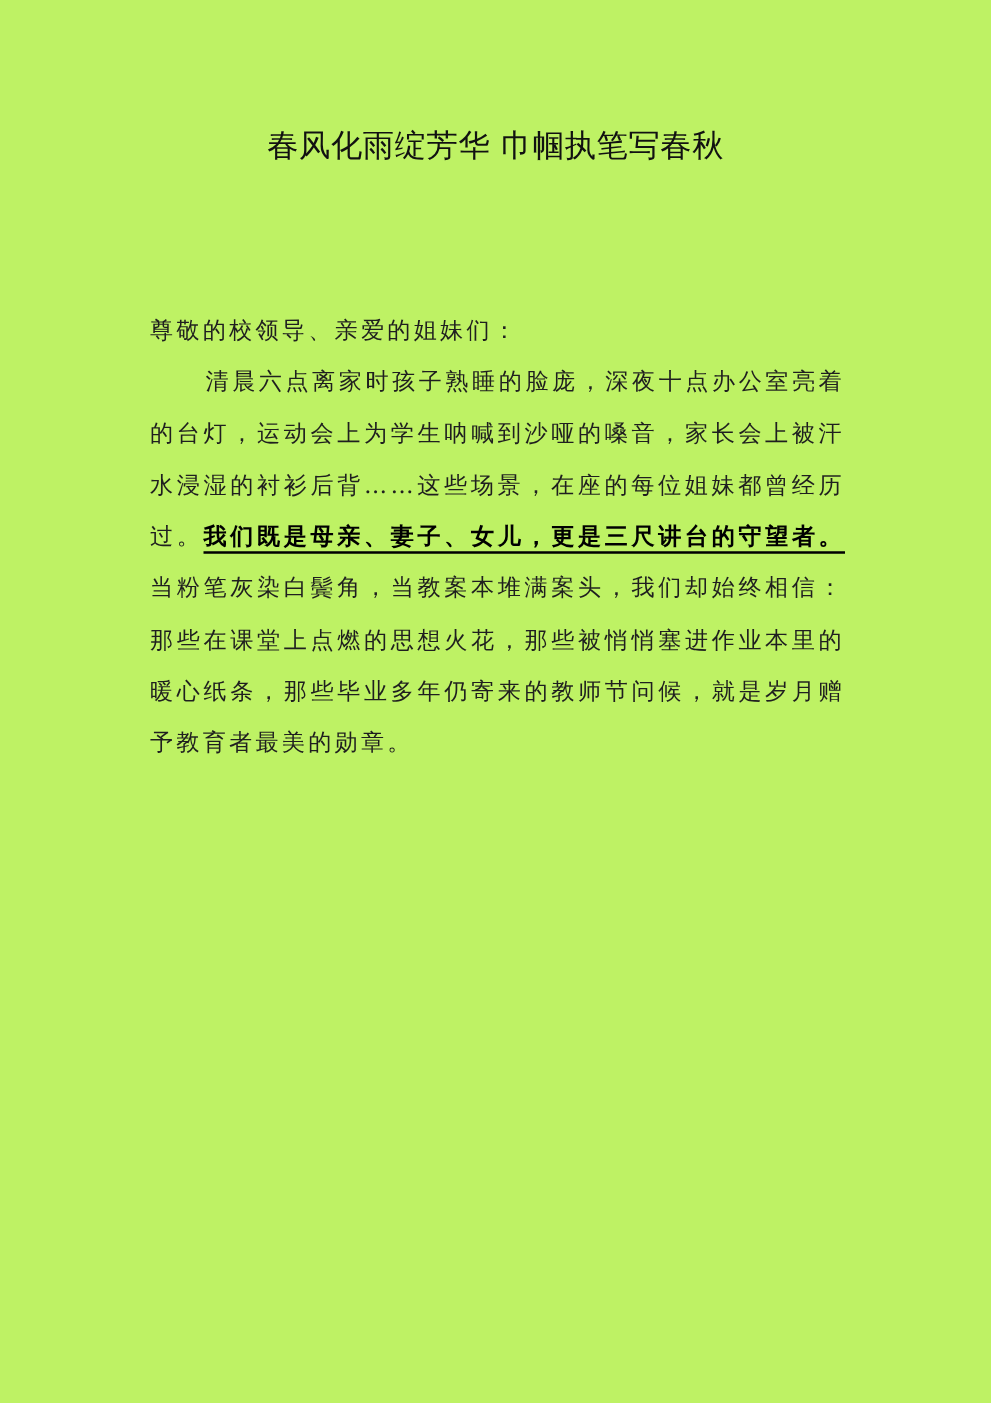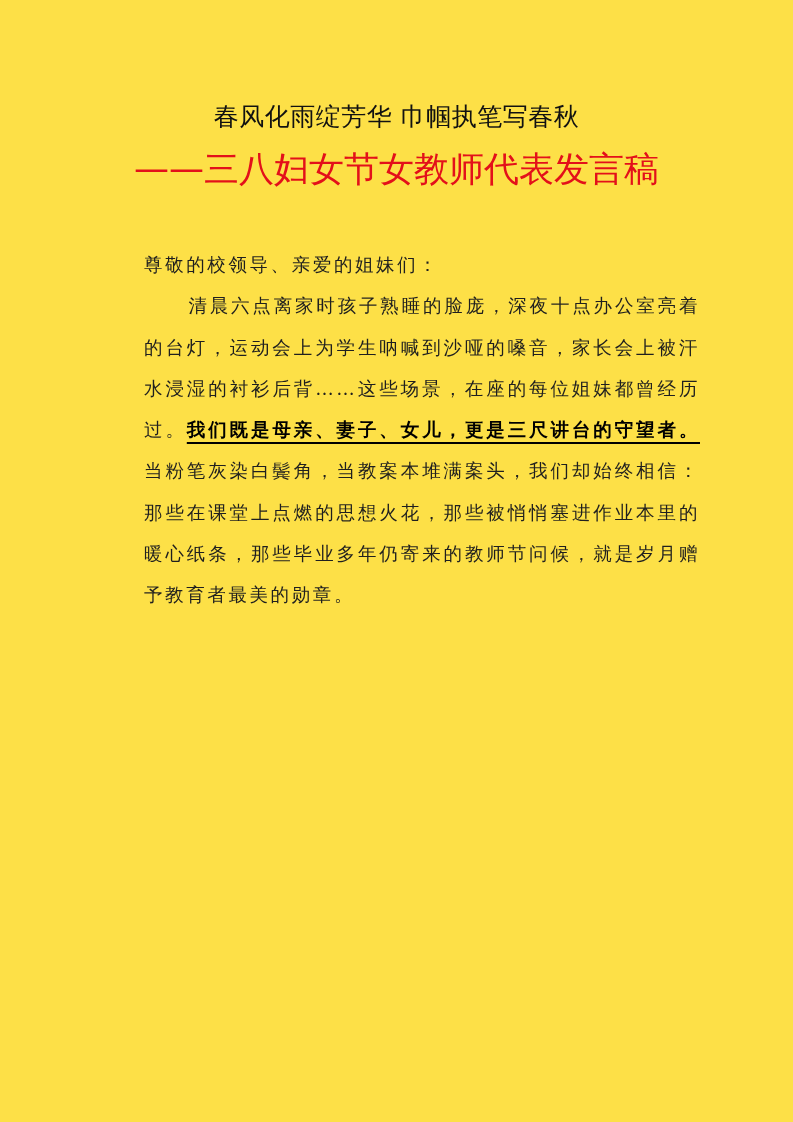--- a/index.html
+++ b/index.html
@@ -14,21 +14,21 @@
       overflow: hidden;
       font-family: "DejaVu Serif", "Liberation Serif", serif;
       color: #1a1a1a;
     }
     .page {
       position: absolute;
       left: 0;
       top: 0;
       width: 793px;
       height: 1122px;
-      background: #fde047;
+      background: #bef264;
     }
     .title {
       position: absolute;
       left: 0;
       width: 793px;
       top: 100px;
       text-align: center;
       font-size: 25px;
       line-height: 34px;
       color: #111111;
@@ -49,21 +49,20 @@
     .body-text {
       position: absolute;
       left: 120px;
       top: 244px;
       width: 556px;
       font-size: 18.5px;
       line-height: 41.3px;
       color: #1f1f1f;
       text-align: justify;
       letter-spacing: 2.6px;
-      margin-left: 24px;
     }
     .body-text p {
       margin: 0;
     }
     .indent {
       text-indent: 2.4em;
     }
     .emph {
       text-decoration: underline;
       text-decoration-thickness: 1.5px;
@@ -72,21 +71,20 @@
       font-weight: bold;
     }
   </style>
 </head>
 <body>
 
 <div class="page">
 
   <div class="title">春风化雨绽芳华  巾帼执笔写春秋</div>
 
-  <div class="subtitle">——三八妇女节女教师代表发言稿</div>
 
   <div class="body-text">
     <p>尊敬的校领导、亲爱的姐妹们：</p>
 
 
     <p class="indent"><span>清晨六点离家时孩子熟睡的脸庞，深夜十点办公室亮着的台灯，运动会上为学生呐喊到沙哑的嗓音，家长会上被汗水浸湿的衬衫后背……这些场景，在座的每位姐妹都曾经历过。</span><span class="emph">我们既是母亲、妻子、女儿，更是三尺讲台的守望者。</span><span>当粉笔灰染白鬓角，当教案本堆满案头，我们却始终相信：那些在课堂上点燃的思想火花，那些被悄悄塞进作业本里的暖心纸条，那些毕业多年仍寄来的教师节问候，就是岁月赠予教育者最美的勋章。</span></p>
 
   </div>
 
 </div>

